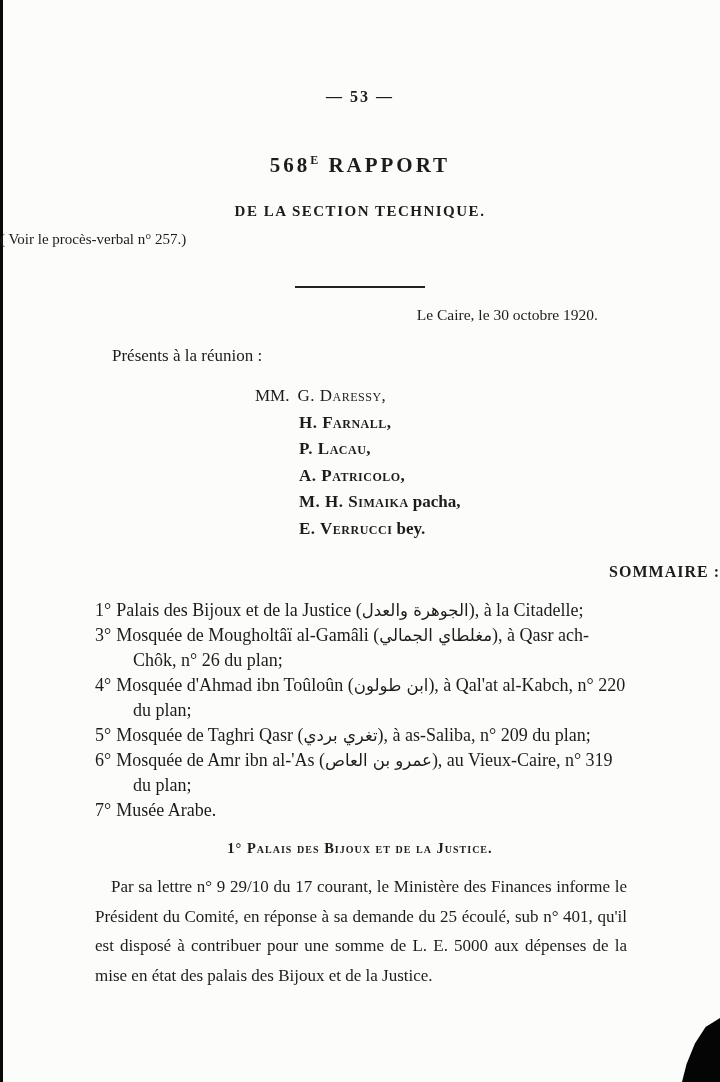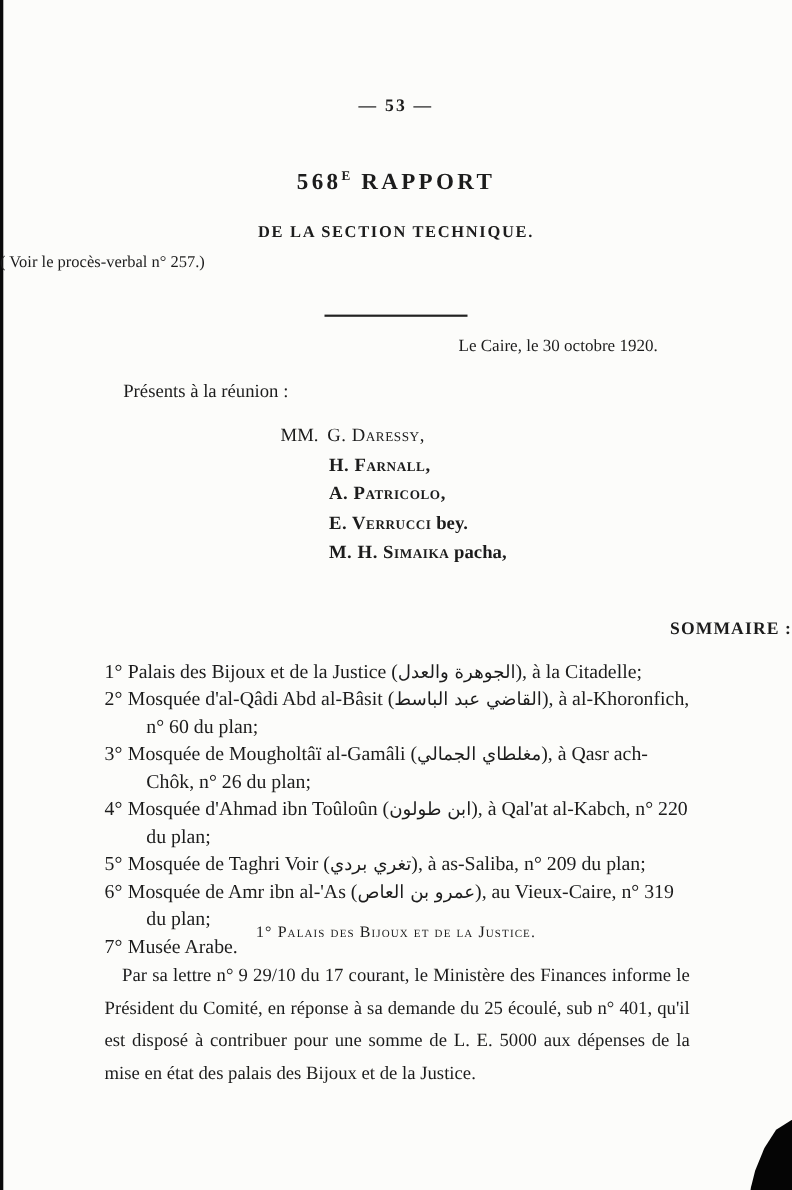--- a/index.html
+++ b/index.html
@@ -67,21 +67,21 @@
   .sommaire-list {
     position: absolute; top: 598px; left: 95px; width: 535px;
     font-size: 18px; line-height: 25px;
   }
   .som-item { padding-left: 38px; text-indent: -38px; }
   .som-num { margin-right: 5px; }
   .arabic { font-family: "DejaVu Sans", sans-serif; font-size: 0.92em; }
   .section-heading {
     position: absolute; top: 840px; left: 0; width: 100%;
     text-align: center; font-size: 14.5px; font-variant: small-caps;
-    letter-spacing: 1px; font-weight: normal;
+    letter-spacing: 1px; font-weight: bold;
   }
   .paragraph {
     position: absolute; top: 872px; left: 95px; width: 532px;
     font-size: 17px; line-height: 29.5px; text-align: justify; text-indent: 16px;
   }
 </style>
 </head>
 <body>
 
 <div class="page">
@@ -99,33 +99,33 @@
 
   <div class="rule"></div>
 
   <div class="dateline">Le Caire, le 30 octobre 1920.</div>
 
   <div class="presents">Présents à la réunion :</div>
 
   <div class="attendees">
     <div class="att-row"><span class="mm">MM.</span><span class="sc">G. Daressy,</span><span></span></div>
     <div class="att-row indent"><span class="sc">H. Farnall,</span><span></span></div>
+    <div class="att-row indent"><span class="sc">P. Lacau,</span><span></span></div>
     <div class="att-row indent"><span class="sc">A. Patricolo,</span><span></span></div>
+    <div class="att-row indent"><span class="sc">M. H. Simaika</span><span> pacha,</span></div>
     <div class="att-row indent"><span class="sc">E. Verrucci</span><span> bey.</span></div>
-    <div class="att-row indent"><span class="sc">M. H. Simaika</span><span> pacha,</span></div>
   </div>
 
   <div class="sommaire-label">SOMMAIRE :</div>
 
   <div class="sommaire-list">
     <div class="som-item"><span class="som-num">1°</span><span>Palais des Bijoux et de la Justice (</span><span class="arabic">الجوهرة والعدل</span><span>), à la Citadelle;</span></div>
-    <div class="som-item"><span class="som-num">2°</span><span>Mosquée d'al-Qâdi Abd al-Bâsit (</span><span class="arabic">القاضي عبد الباسط</span><span>), à al-Khoronfich, n° 60 du plan;</span></div>
     <div class="som-item"><span class="som-num">3°</span><span>Mosquée de Mougholtâï al-Gamâli (</span><span class="arabic">مغلطاي الجمالي</span><span>), à Qasr ach-Chôk, n° 26 du plan;</span></div>
     <div class="som-item"><span class="som-num">4°</span><span>Mosquée d'Ahmad ibn Toûloûn (</span><span class="arabic">ابن طولون</span><span>), à Qal'at al-Kabch, n° 220 du plan;</span></div>
-    <div class="som-item"><span class="som-num">5°</span><span>Mosquée de Taghri Voir (</span><span class="arabic">تغري بردي</span><span>), à as-Saliba, n° 209 du plan;</span></div>
+    <div class="som-item"><span class="som-num">5°</span><span>Mosquée de Taghri Qasr (</span><span class="arabic">تغري بردي</span><span>), à as-Saliba, n° 209 du plan;</span></div>
     <div class="som-item"><span class="som-num">6°</span><span>Mosquée de Amr ibn al-'As (</span><span class="arabic">عمرو بن العاص</span><span>), au Vieux-Caire, n° 319 du plan;</span></div>
     <div class="som-item"><span class="som-num">7°</span><span>Musée Arabe.</span><span class="arabic"></span><span></span></div>
   </div>
 
   <div class="section-heading">1° Palais des Bijoux et de la Justice.</div>
 
   <div class="paragraph">Par sa lettre n° 9 29/10 du 17 courant, le Ministère des Finances informe le Président du Comité, en réponse à sa demande du 25 écoulé, sub n° 401, qu'il est disposé à contribuer pour une somme de L. E. 5000 aux dépenses de la mise en état des palais des Bijoux et de la Justice.</div>
 
 </div>
 

